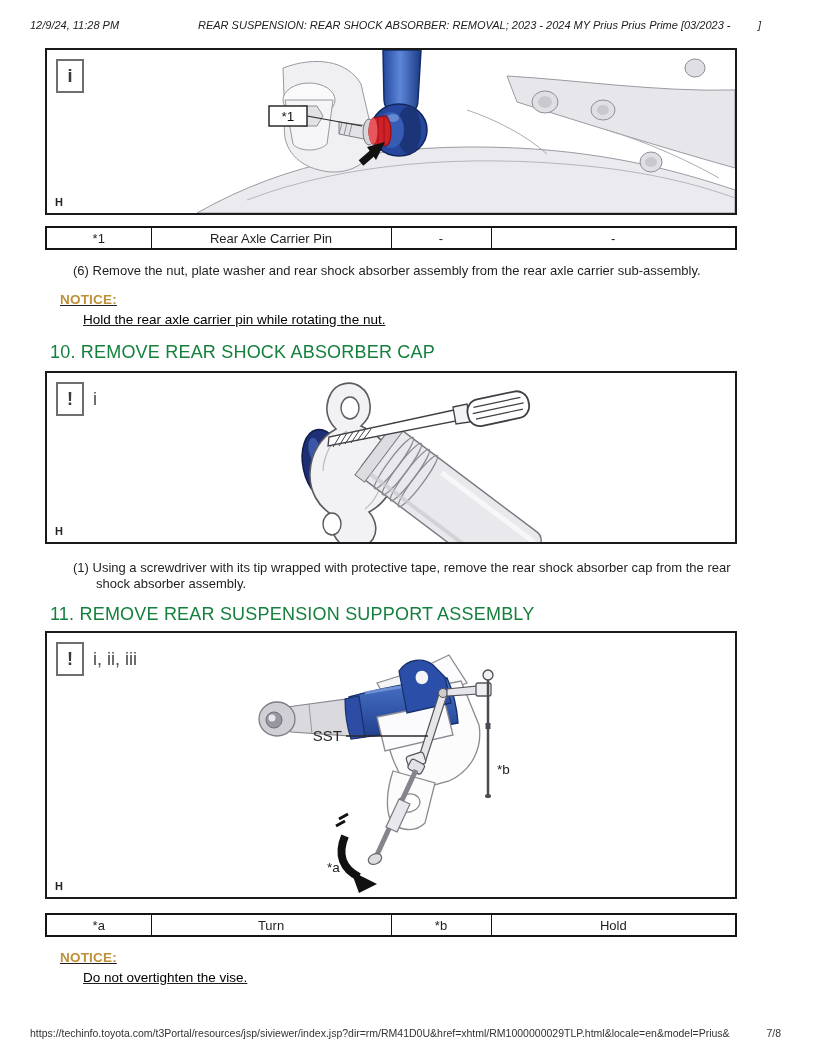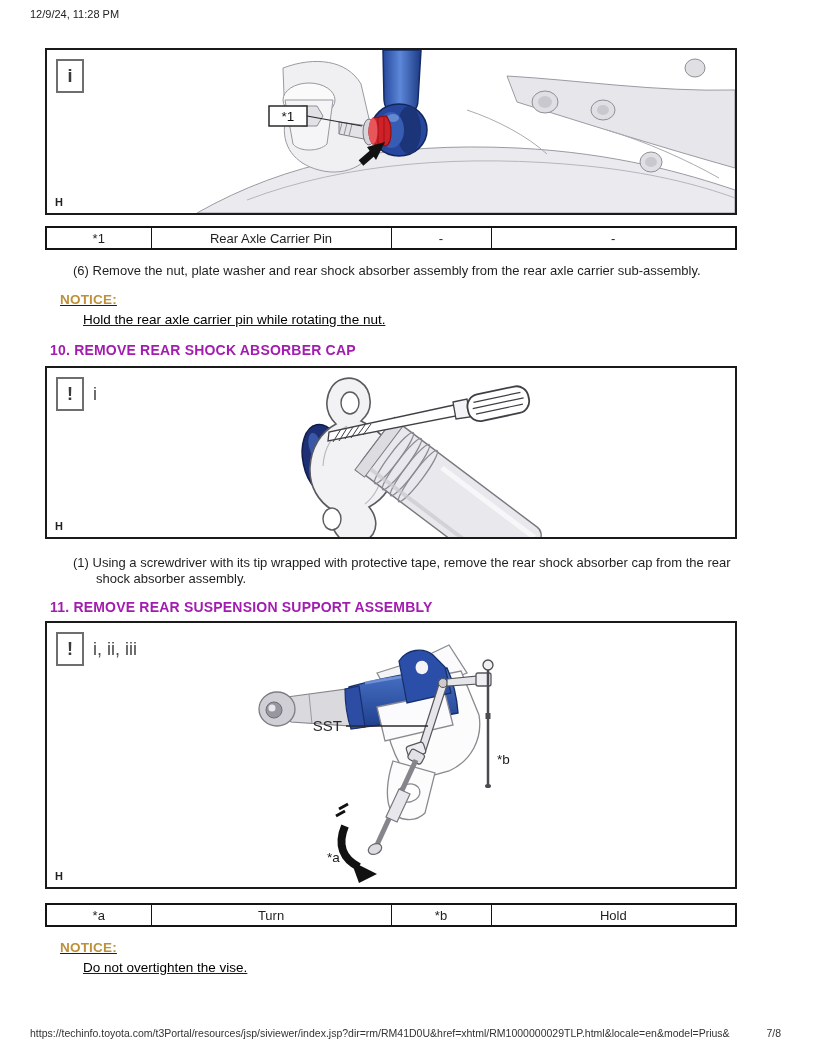--- a/index.html
+++ b/index.html
@@ -2,21 +2,21 @@
 <html><head>
 <meta charset="utf-8">
 <style>
   html,body{margin:0;padding:0;}
   body{
     width:816px;height:1056px;position:relative;overflow:hidden;
     background:#ffffff;color:#1f1f1f;
     font-family:"Liberation Sans","DejaVu Sans",sans-serif;
   }
   
-  .print-header{position:absolute;top:8px;left:30px;right:26px;height:14px;font-size:11px;color:#222;}
+  .print-header{position:absolute;top:19px;left:30px;right:26px;height:14px;font-size:11px;color:#222;font-style:italic;}
   .print-header .ts{position:absolute;left:0;top:0;}
   .print-header .ttl{position:absolute;left:168px;top:0;white-space:pre;}
   .print-footer{position:absolute;top:1027px;left:30px;right:35px;height:13px;font-size:10.5px;color:#333;}
   .print-footer .url{position:absolute;left:0;top:0;max-width:700px;white-space:nowrap;overflow:hidden;}
   .print-footer .pg{position:absolute;right:0;top:0;}
   
   .content{position:absolute;top:48px;left:45px;width:692px;}
   .figure-box{position:relative;border:2px solid #1a1a1a;background:#fff;box-sizing:border-box;}
   .figure-box svg{display:block;}
   .fig-icon-row{position:absolute;top:9px;left:9px;display:flex;align-items:center;z-index:5;}
@@ -24,28 +24,29 @@
   .fig-marker{margin-left:9px;font-size:18px;color:#4a4a4a;}
   .fig-corner{position:absolute;left:8px;bottom:5px;font-size:11px;font-weight:bold;color:#222;}
   .legend-table{border-collapse:collapse;width:690px;margin-top:11px;table-layout:fixed;}
   .legend-table td{border:1.5px solid #141414;height:22px;font-size:13px;padding:1px 6px;box-sizing:border-box;text-align:center;}
   .legend-table{border:2px solid #141414;}
   td.c-center{text-align:center;}
   .substep{font-size:13px;line-height:16px;margin:13px 0 0 28px;padding-left:23px;text-indent:-23px;width:660px;}
   .notice{margin:13px 0 0 15px;text-decoration:underline;}
   .notice .n-label{font-size:13.5px;font-weight:bold;color:#be9038;letter-spacing:.2px;}
   .notice .n-text{font-size:13.5px;color:#000000;margin:5px 0 0 23px;}
-  .step-heading{font-size:14px;font-weight:bold;color:#a21caf;letter-spacing:.2px;margin:15px 0 0 5px;}
+  .step-heading{font-size:18px;font-weight:normal;color:#15803d;letter-spacing:.2px;margin:15px 0 0 5px;}
   .mb8{margin-bottom:8px;} .mb6{margin-bottom:6px;}
 </style>
 </head>
 <body>
 
 <div class="print-header">
   <span class="ts">12/9/24, 11:28 PM</span>
+  <span class="ttl">REAR SUSPENSION: REAR SHOCK ABSORBER: REMOVAL; 2023 - 2024 MY Prius Prius Prime [03/2023 -         ]</span>
 </div>
 
 <div class="content">
 
   <div class="figure-box" style="width:692px;height:167px;">
     <div class="fig-icon-row">
       <div class="icon-box">i</div>
     </div>
     <svg width="688" height="163" viewBox="0 0 688 163">
       <defs>

